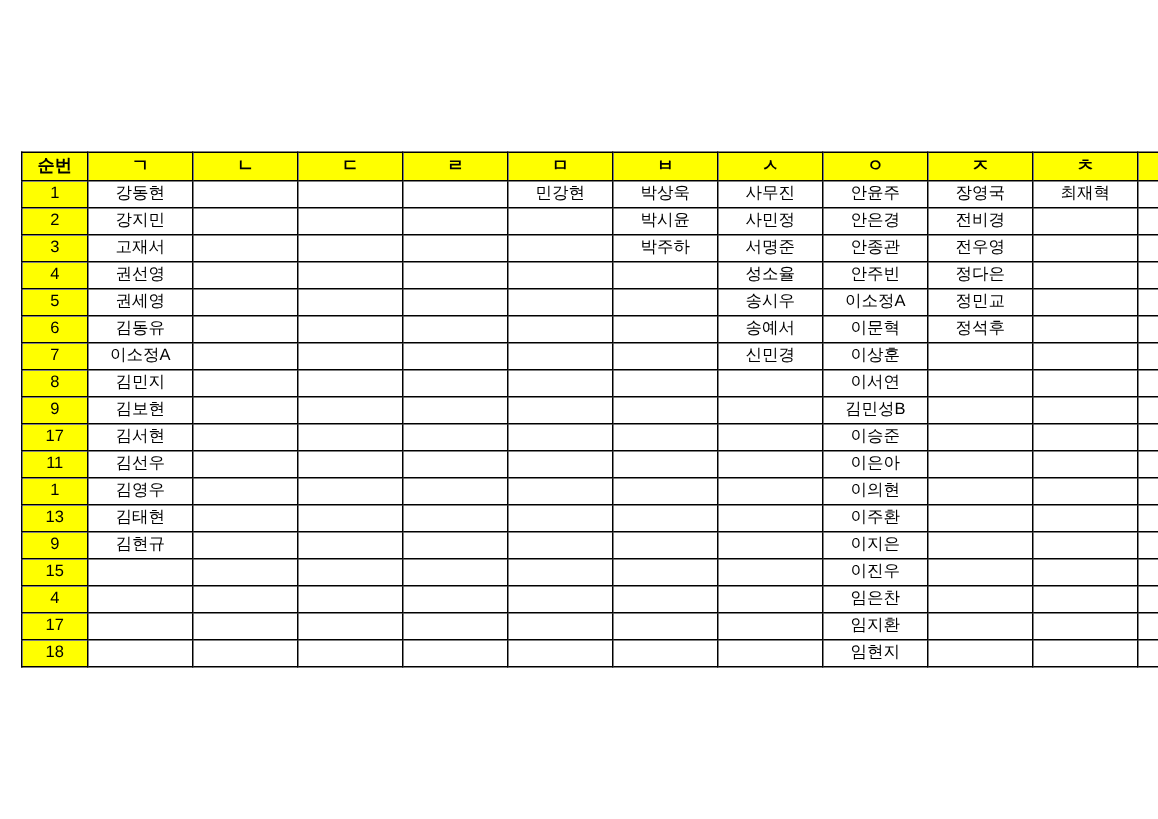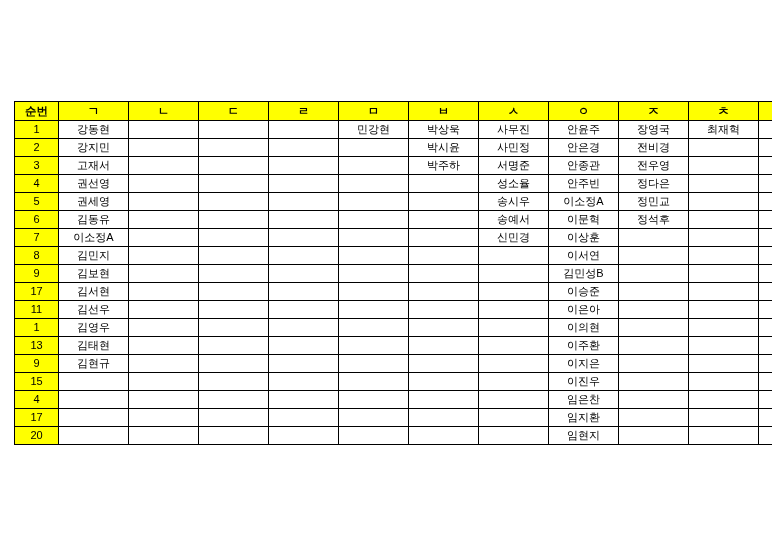--- a/index.html
+++ b/index.html
@@ -319,21 +319,21 @@
           <td></td>
           <td></td>
           <td></td>
           <td></td>
           <td>임지환</td>
           <td></td>
           <td></td>
           <td></td>
         </tr>
         <tr>
-          <td class="seq">20</td>
+          <td class="seq">18</td>
           <td></td>
           <td></td>
           <td></td>
           <td></td>
           <td></td>
           <td></td>
           <td></td>
           <td>임현지</td>
           <td></td>
           <td></td>

